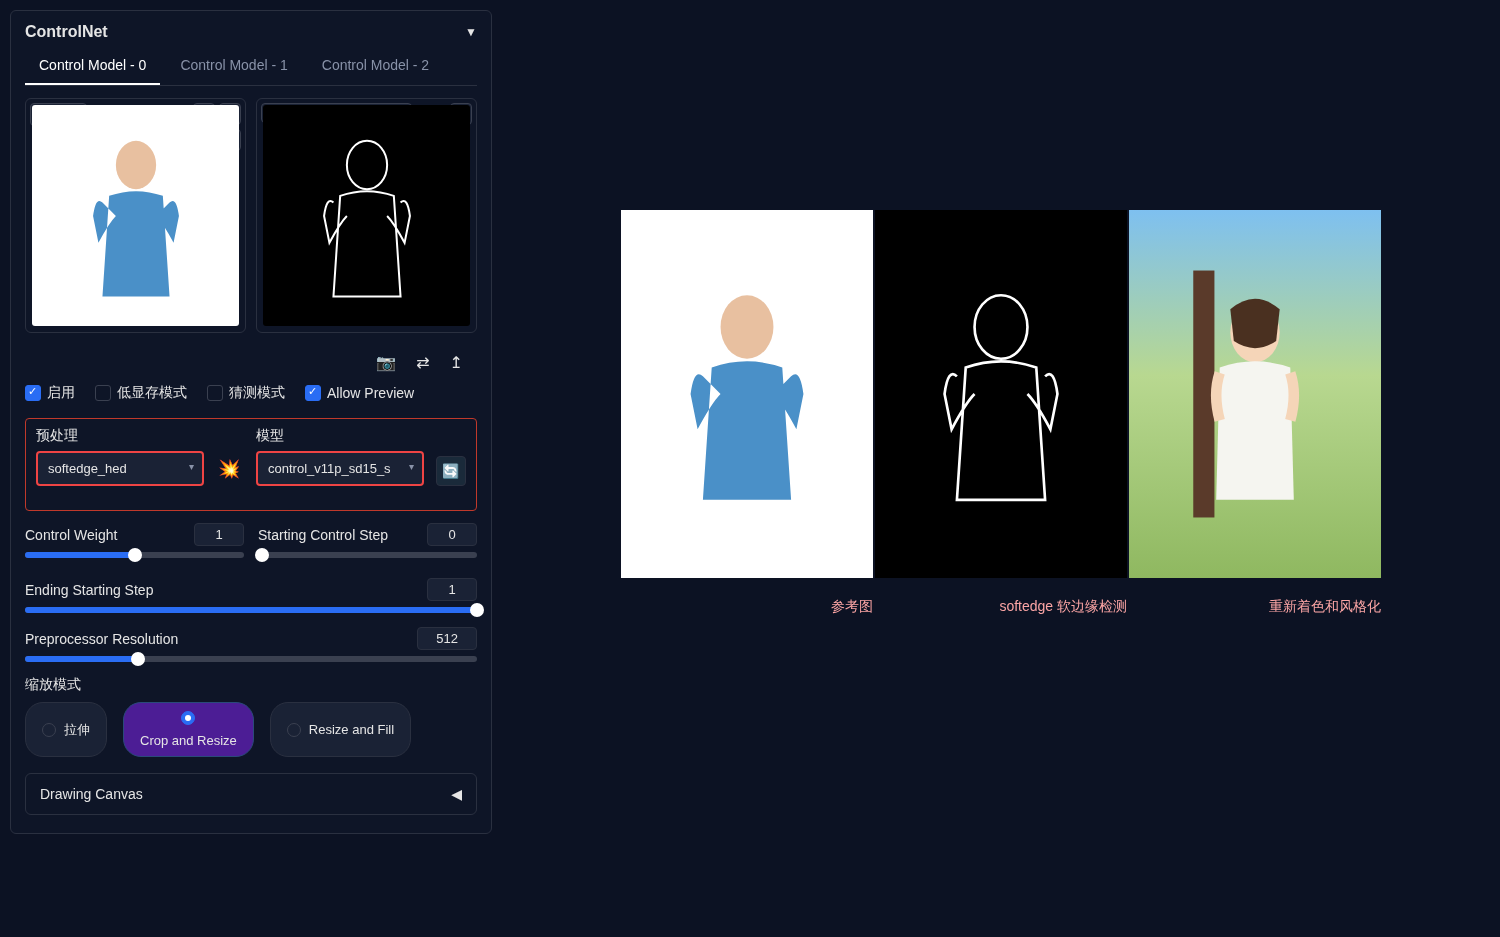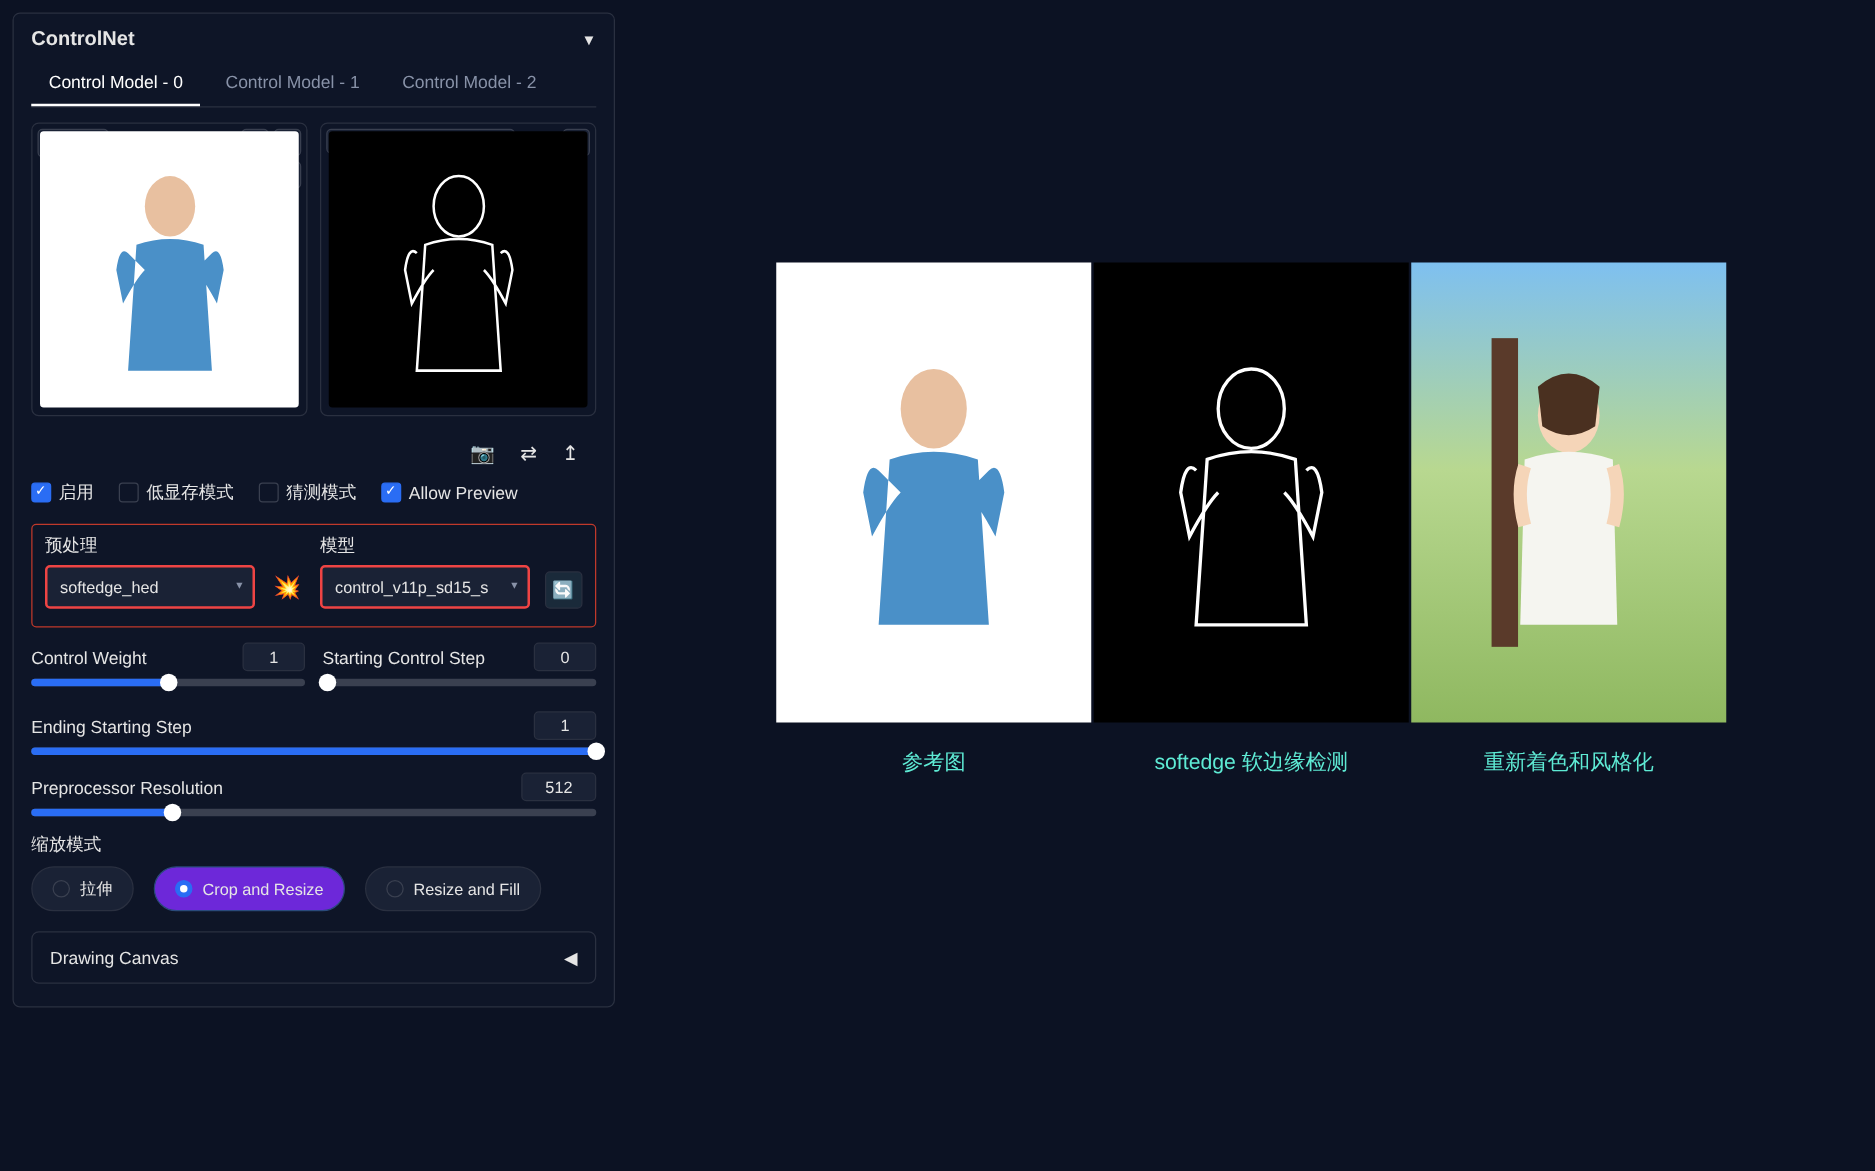--- a/index.html
+++ b/index.html
@@ -155,21 +155,21 @@
   content: "✓";
   color: #fff;
   font-size: 11px;
   position: absolute;
   left: 2px;
   top: -1px;
 }
 .redbox {
   border: 1px solid #c0392b;
   border-radius: 4px;
-  padding: 8px 10px 14px;
+  padding: 8px 10px 24px;
   margin-bottom: 12px;
 }
 .select-row { display: flex; gap: 12px; align-items: flex-end; }
 .sel-group { flex: 1; }
 .sel-label { font-size: 14px; margin-bottom: 6px; }
 .select {
   background: #1a2235;
   border: 2px solid #ef4444;
   border-radius: 4px;
   padding: 8px 24px 8px 10px;
@@ -255,22 +255,23 @@
   border: 1px solid #2a3040;
   border-radius: 18px;
   padding: 8px 16px;
   display: flex;
   align-items: center;
   gap: 8px;
   cursor: pointer;
   font-size: 13px;
 }
 .radio-btn.active {
-  background: #6d28d9;
+  background: #4c1d95;
   border-color: #2a4a7a;
+  flex-direction: column;
 }
 .radio-dot {
   width: 14px;
   height: 14px;
   border: 1px solid #3a4050;
   border-radius: 50%;
   position: relative;
 }
 .radio-btn.active .radio-dot {
   border-color: #2a6df4;
@@ -306,22 +307,23 @@
 .triptych { display: flex; gap: 2px; }
 .trip-col { text-align: center; }
 .trip-img {
   width: 252px;
   height: 368px;
   position: relative;
   overflow: hidden;
 }
 .trip-caption {
   margin-top: 20px;
-  font-size: 17px;
-  color: #5eead4;
+  font-size: 14px;
+  color: #fca5a5;
+  text-align: right;
 }
 .trip-img.white { background: #fff; }
 .trip-img.black { background: #000; }
 .trip-img.anime { background: linear-gradient(180deg,#7ec0f0 0%,#b8d890 45%,#8fb860 100%); }
 </style>
 </head>
 <body>
 
 <div class="panel">
   <div class="panel-box">

